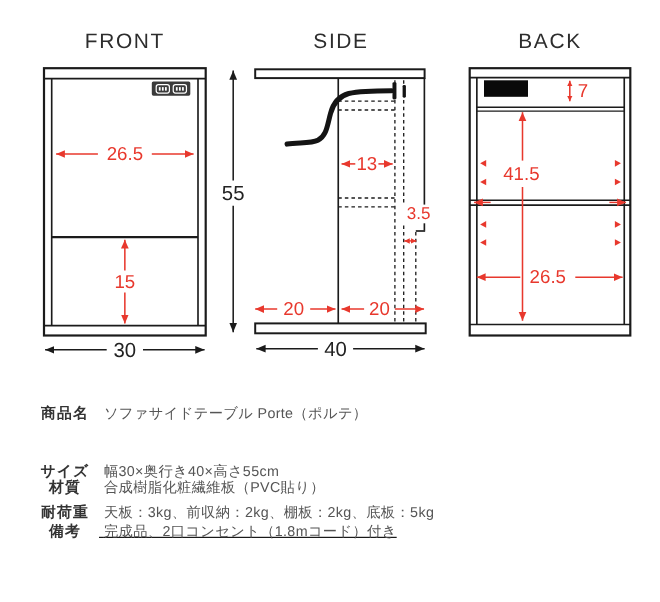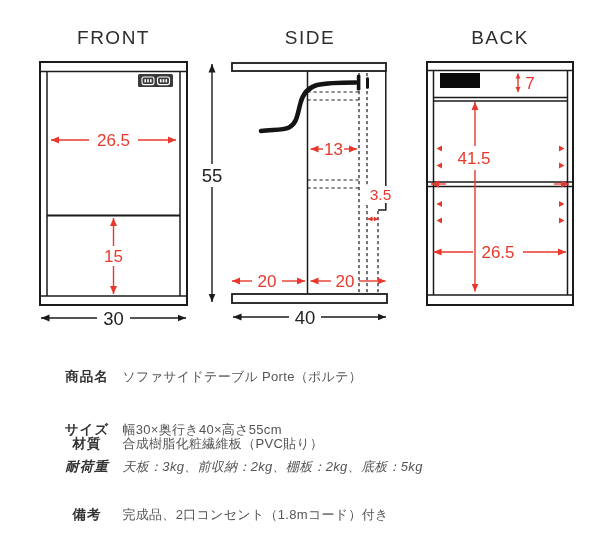--- a/index.html
+++ b/index.html
@@ -7,21 +7,21 @@
     position:relative;width:600px;height:532px;background:#ffffff;overflow:hidden;
     font-family:"Liberation Sans", sans-serif;
     text-align:center;
   }
   svg text{font-family:"Liberation Sans", sans-serif;}
   .view-title{font-size:19px;fill:#2d2d2d;letter-spacing:1.5px;}
   .dim-red{font-size:17px;fill:#e8382d;}
   .dim-red-sm{font-size:15.5px;fill:#e8382d;}
   .dim-black{font-size:18.5px;fill:#222222;}
   .specs{position:absolute;left:0;top:0;width:600px;}
-  .spec-row{position:absolute;left:28px;height:16px;white-space:nowrap;margin-left:28px;}
+  .spec-row{position:absolute;left:28px;height:16px;white-space:nowrap;}
   .spec-label{display:inline-block;width:62px;font-size:13.5px;font-weight:bold;color:#333;letter-spacing:1px;}
   .spec-value{font-size:13px;color:#555;letter-spacing:0.3px;}
 </style>
 </head>
 <body>
 
 <div class="canvas">
 
   <svg width="600" height="345" viewBox="0 0 600 345">
     <defs>
@@ -198,23 +198,23 @@
       <span class="spec-value">ソファサイドテーブル Porte（ポルテ）</span>
     </div>
     <div class="spec-row" style="top:420px;">
       <span class="spec-label">サイズ</span>
       <span class="spec-value">幅30×奥行き40×高さ55cm</span>
     </div>
     <div class="spec-row" style="top:434px;">
       <span class="spec-label">材質</span>
       <span class="spec-value">合成樹脂化粧繊維板（PVC貼り）</span>
     </div>
-    <div class="spec-row" style="top:457px;font-style:italic;">
+    <div class="spec-row" style="top:457px;">
       <span class="spec-label">耐荷重</span>
       <span class="spec-value">天板：3kg、前収納：2kg、棚板：2kg、底板：5kg</span>
     </div>
-    <div class="spec-row" style="top:505px;">
+    <div class="spec-row" style="top:474px;text-decoration:underline;">
       <span class="spec-label">備考</span>
       <span class="spec-value">完成品、2口コンセント（1.8mコード）付き</span>
     </div>
   </div>
 
 </div>
 
 </body></html>

